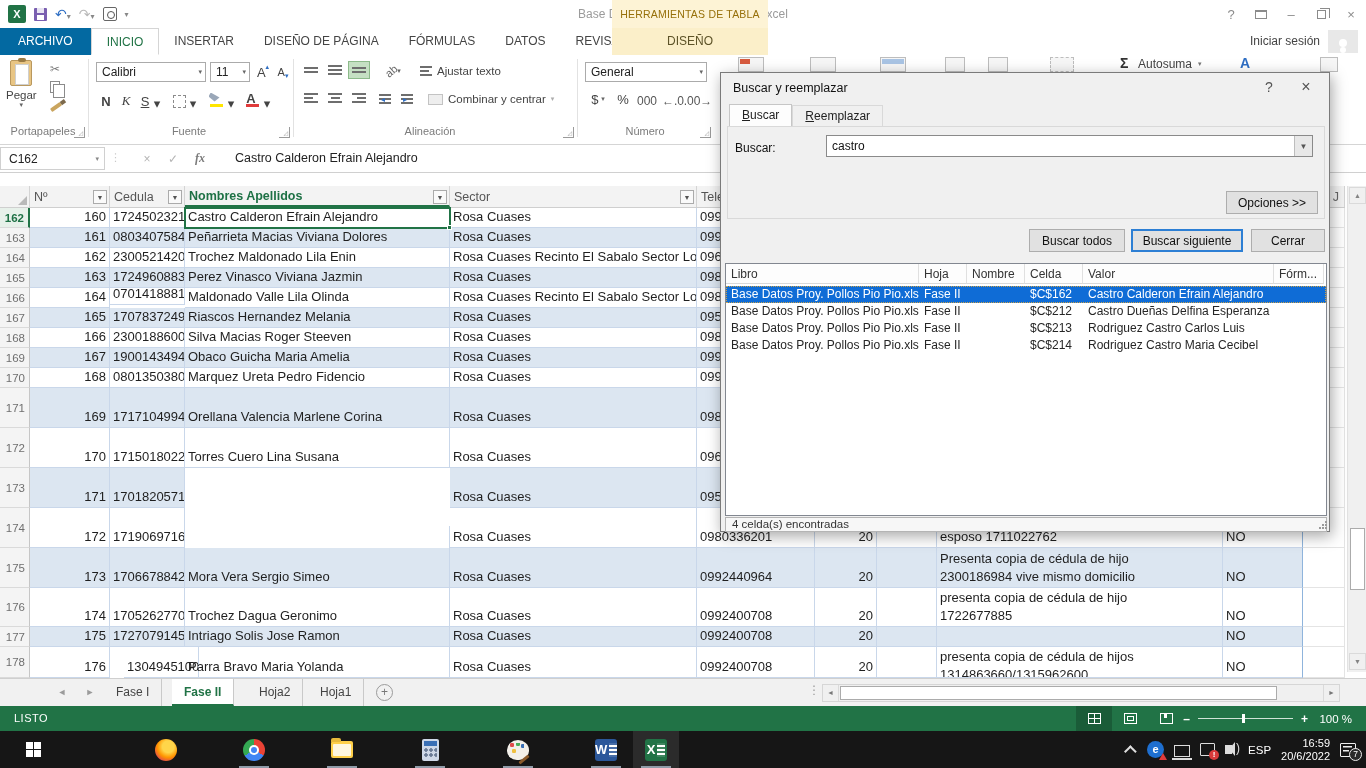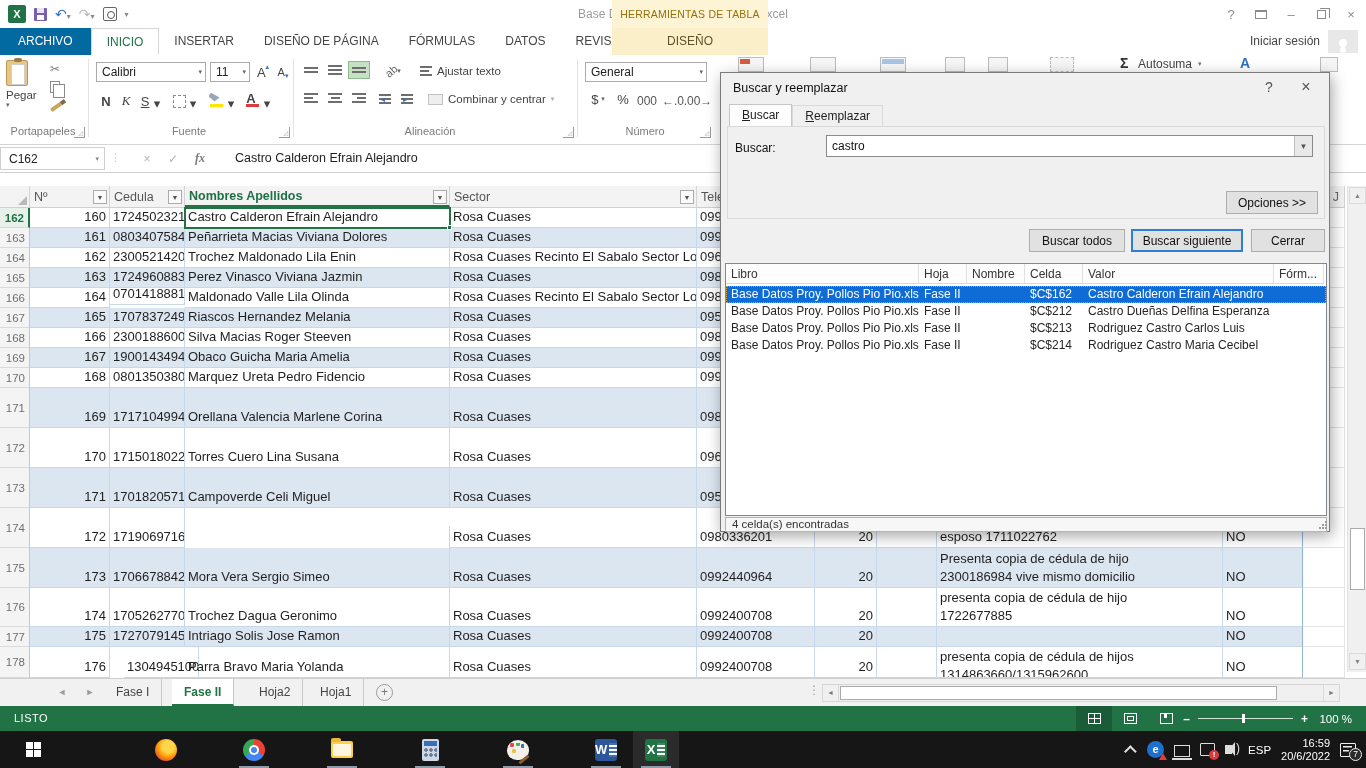--- a/index.html
+++ b/index.html
@@ -36,21 +36,21 @@
   #signin { position:absolute; right:46px; top:0; line-height:27px; color:#444; }
   #avatar { position:absolute; right:8px; top:2px; width:30px; height:23px; background:#e8e8e8; display:flex; align-items:flex-end; justify-content:center; }
   #avatar .head { width:8px; height:8px; background:#fff; border-radius:50%; margin-bottom:6px; box-shadow:0 7px 0 -1px #fff; }
 
   
   #ribbon { position:absolute; left:0; top:55px; width:1366px; height:90px; background:#fff; border-bottom:1px solid #d5d5d5; overflow:hidden; }
   .rgroup-sep { position:absolute; top:4px; width:1px; height:78px; background:#e2e2e2; }
   .rgroup-label { position:absolute; top:70px; height:16px; font-size:11px; color:#7b7b7b; text-align:center; }
   .launcher { position:absolute; top:72px; width:11px; height:11px; border-right:1px solid #9a9a9a; border-bottom:1px solid #9a9a9a; }
   .launcher:before { content:"◿"; position:absolute; right:1px; bottom:1px; font-size:6px; color:#9a9a9a; }
-  .bigbtn { position:absolute; display:flex; flex-direction:column; font-size:11.5px; color:#444; }
+  .bigbtn { position:absolute; display:flex; flex-direction:column; align-items:center; font-size:11.5px; color:#444; }
   .clipboard { width:22px; height:26px; background:#e8c584; border:1px solid #b9985e; border-radius:2px; position:relative; margin-bottom:3px; }
   .clipboard:before { content:""; position:absolute; left:4px; top:3px; width:12px; height:19px; background:#fff; border:1px solid #cfcfcf; }
   .clipboard:after { content:""; position:absolute; left:7px; top:-3px; width:8px; height:4px; background:#9a7b44; border-radius:2px; }
   .dd { font-size:7px; color:#666; }
   .smic { position:absolute; width:20px; height:16px; display:flex; align-items:center; font-size:12px; color:#777; }
   .copy-ic { width:10px; height:12px; border:1px solid #8b8b8b; background:#fff; position:relative; }
   .copy-ic:before { content:""; position:absolute; left:2px; top:2px; width:10px; height:12px; border:1px solid #8b8b8b; background:#fff; }
   .brush-ic { width:12px; height:4px; background:#caa55f; transform:rotate(-35deg); border-radius:1px; position:relative; }
   .brush-ic:before { content:""; position:absolute; right:-5px; top:0; width:5px; height:4px; background:#7d6racy; background:#7d6a4c; }
   .combo { position:absolute; background:#fff; border:1px solid #ababab; display:flex; align-items:center; justify-content:space-between; padding:0 3px 0 5px; font-size:12px; color:#222; }
@@ -587,21 +587,20 @@
         <div class="cell" style="left: 450px; top: 220px; width: 247px; height: 40px;">Rosa Cuases</div>
         <div class="cell" style="left: 697px; top: 220px; width: 118px; height: 40px;">0962</div>
         <div class="cell num" style="left: 815px; top: 220px; width: 62px; height: 40px;"></div>
         <div class="cell" style="left: 877px; top: 220px; width: 60px; height: 40px;"></div>
         <div class="cell obs" style="left: 937px; top: 220px; width: 286px; height: 40px;"></div>
         <div class="cell tbl-edge" style="left: 1223px; top: 220px; width: 80px; height: 40px;"></div>
         <div class="cell outside" style="left: 1303px; top: 220px; width: 42px; height: 40px;"></div>
         <div class="cell gutter" style="left: 0px; top: 260px; width: 30px; height: 40px;">173</div>
         <div class="cell band num" style="left: 30px; top: 260px; width: 80px; height: 40px;">171</div>
         <div class="cell band" style="left: 110px; top: 260px; width: 75px; height: 40px;">1701820571</div>
-        <div class="cell band" style="left: 185px; top: 260px; width: 265px; height: 40px;">Campoverde Celi Miguel</div>
         <div class="cell band" style="left: 450px; top: 260px; width: 247px; height: 40px;">Rosa Cuases</div>
         <div class="cell band" style="left: 697px; top: 260px; width: 118px; height: 40px;">0959</div>
         <div class="cell band num" style="left: 815px; top: 260px; width: 62px; height: 40px;"></div>
         <div class="cell band" style="left: 877px; top: 260px; width: 60px; height: 40px;"></div>
         <div class="cell band obs" style="left: 937px; top: 260px; width: 286px; height: 40px;"></div>
         <div class="cell band tbl-edge" style="left: 1223px; top: 260px; width: 80px; height: 40px;"></div>
         <div class="cell outside" style="left: 1303px; top: 260px; width: 42px; height: 40px;"></div>
         <div class="cell gutter" style="left: 0px; top: 300px; width: 30px; height: 40px;">174</div>
         <div class="cell num" style="left: 30px; top: 300px; width: 80px; height: 40px;">172</div>
         <div class="cell" style="left: 110px; top: 300px; width: 75px; height: 40px;">1719069716</div>

